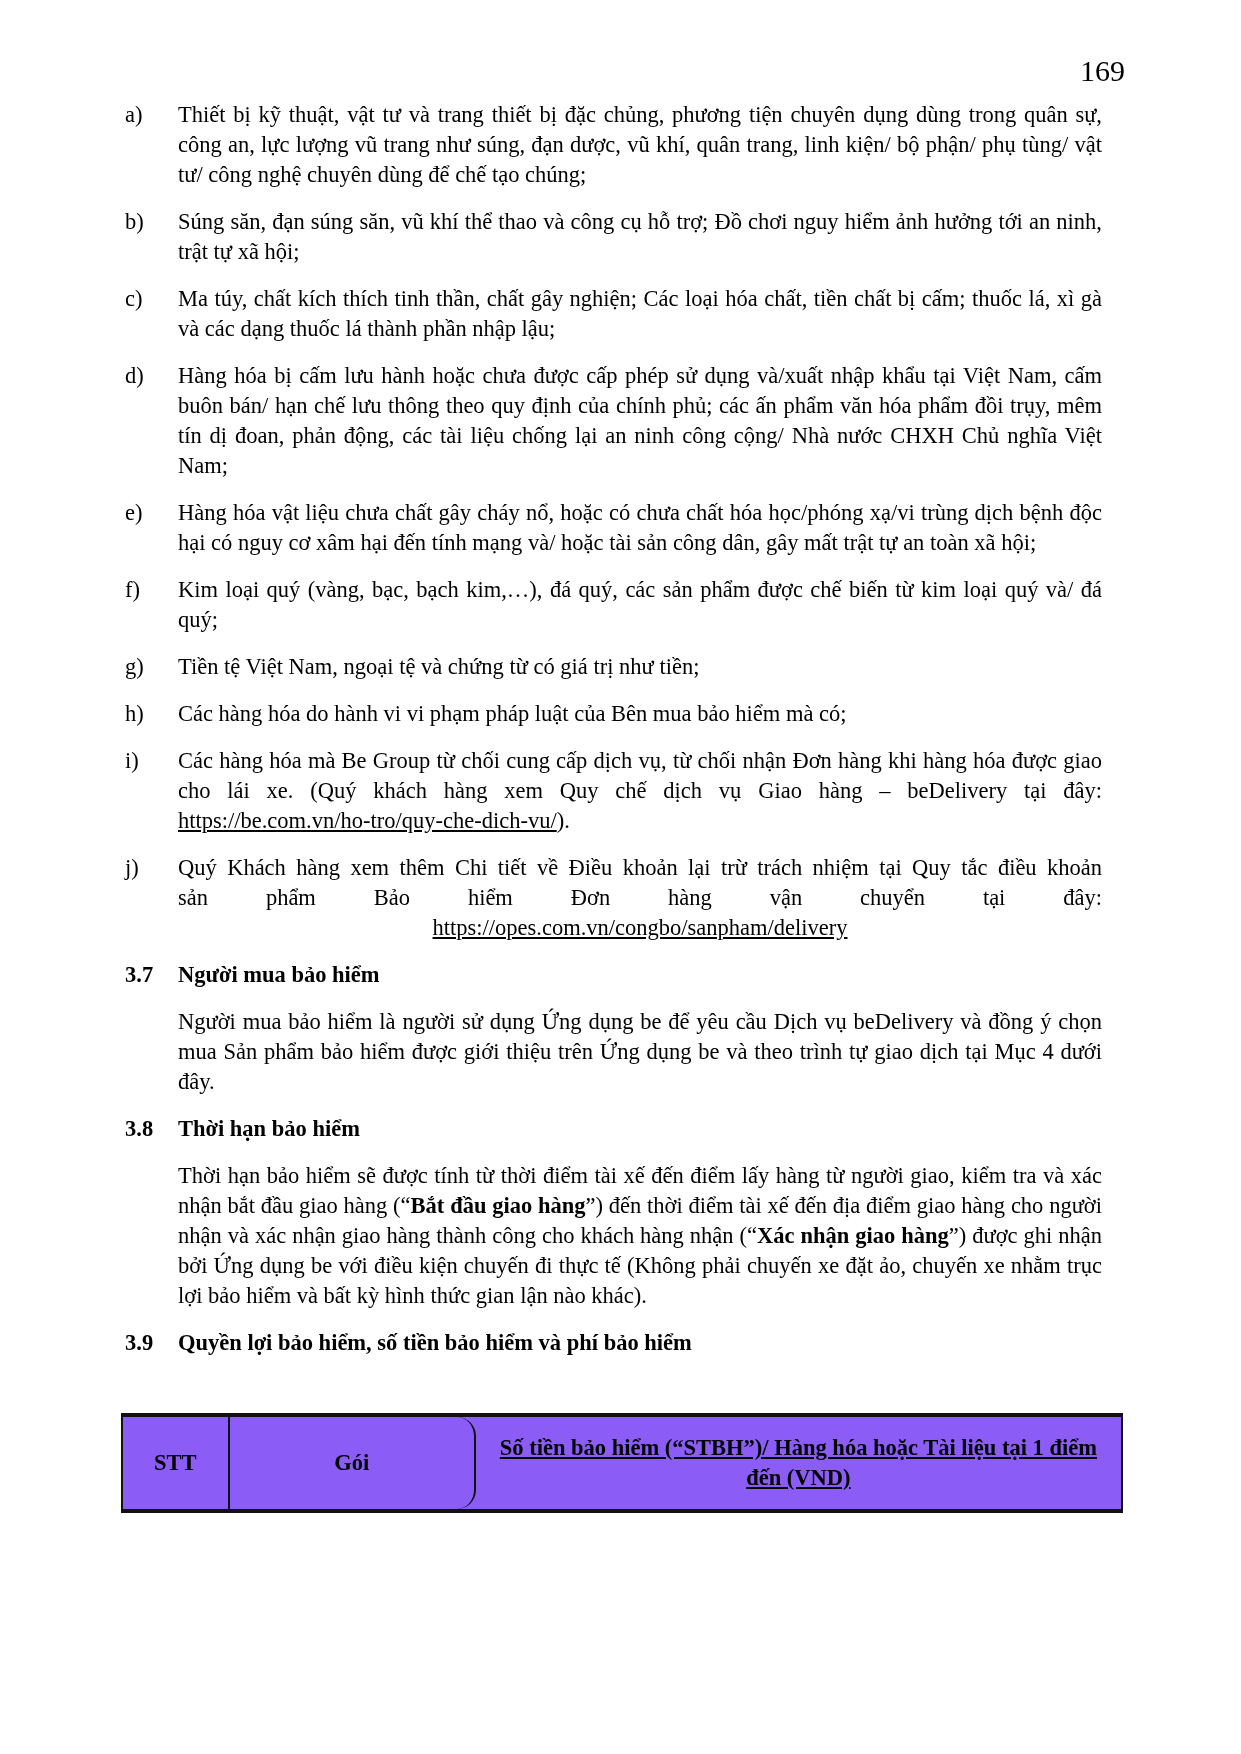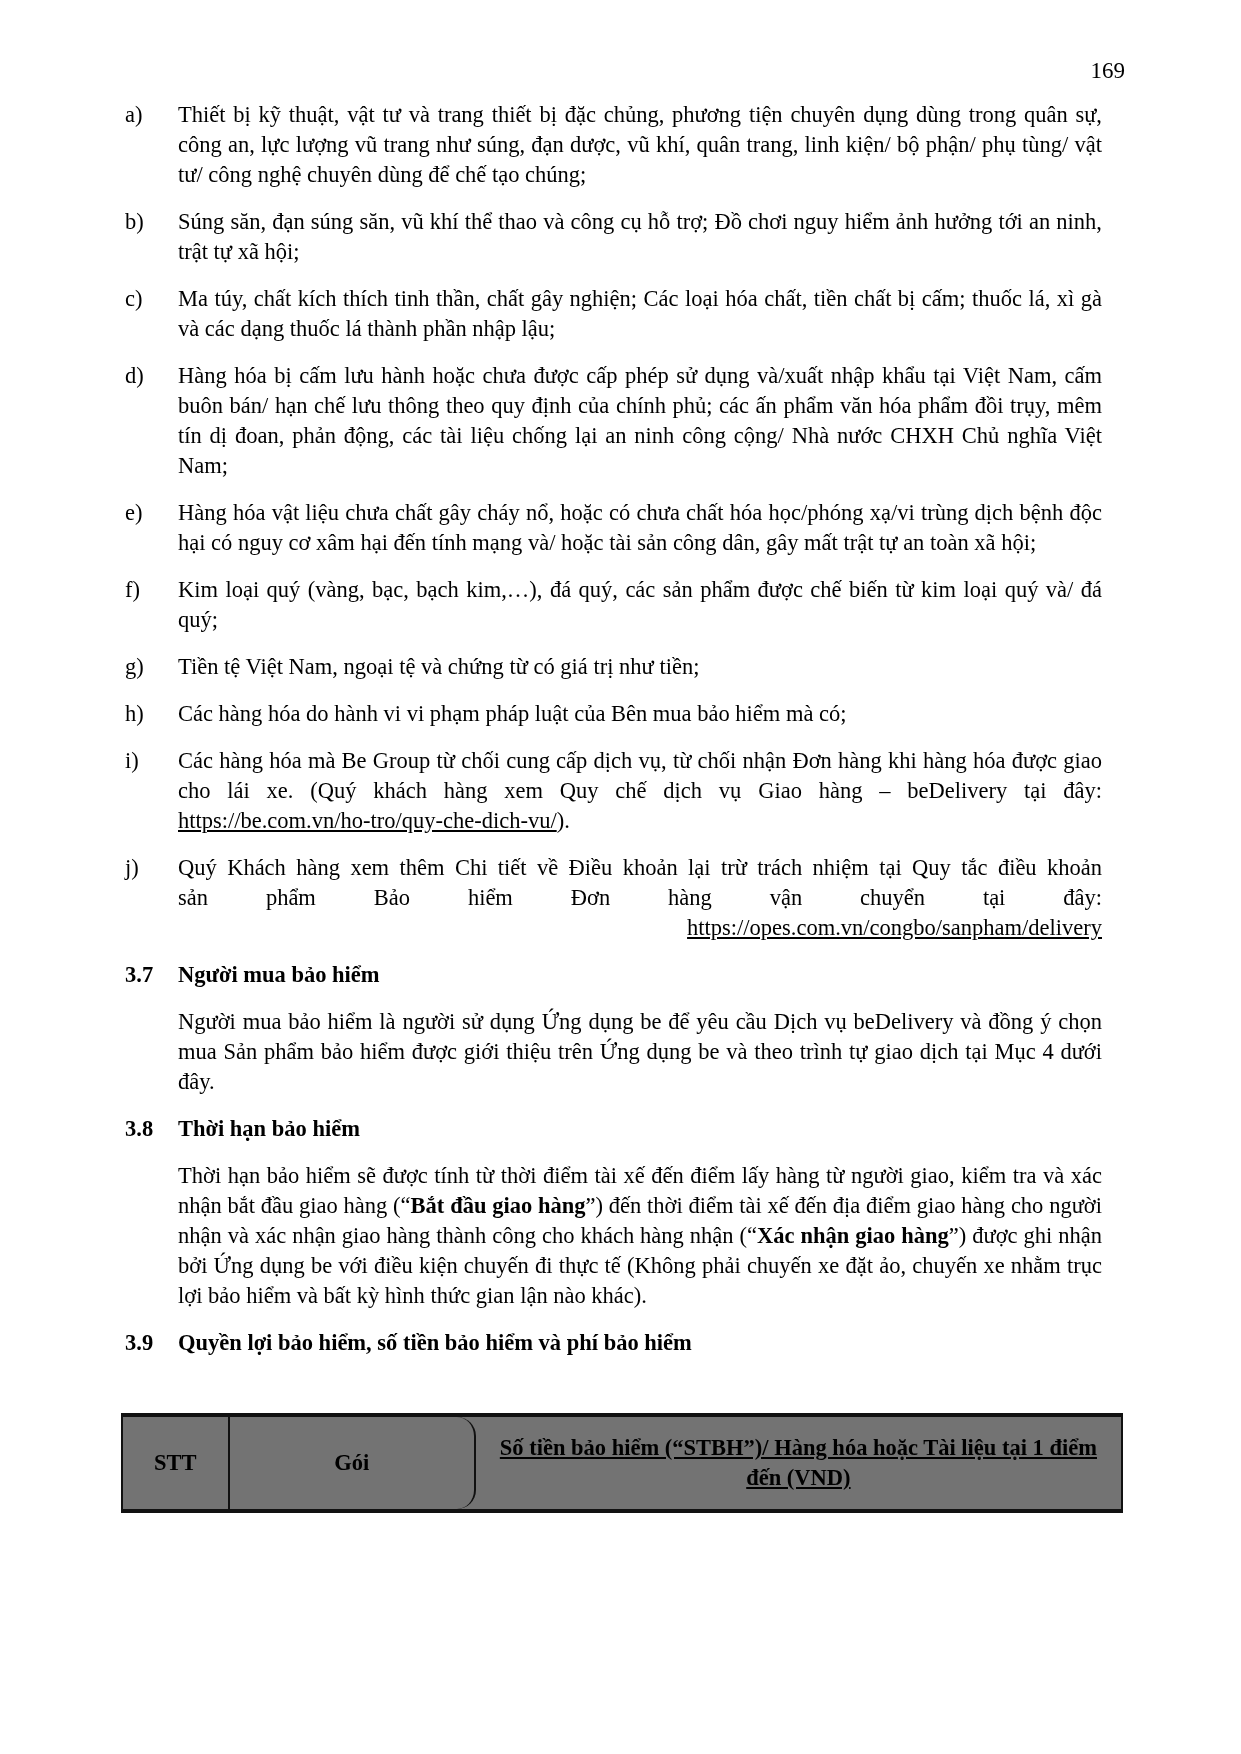--- a/index.html
+++ b/index.html
@@ -14,21 +14,21 @@
   }
   .page {
     position: relative;
     width: 1241px; height: 1754px;
     overflow: hidden;
     background: #ffffff;
   }
   .pagenum {
     position: absolute;
     top: 56px; right: 116px;
-    font-size: 23px;
+    font-size: 30px;
   }
   .content {
     position: absolute;
     left: 125px; top: 100px;
     width: 977px;
   }
   .hang {
     position: relative;
     padding-left: 53px;
     text-align: justify;
@@ -36,21 +36,21 @@
   }
   .marker {
     position: absolute;
     left: 0; top: 0;
   }
   .sec-heading { font-weight: bold; margin-top: 2px; }
   .sec-heading .marker { font-weight: bold; }
   .b { font-weight: bold; }
   .u { text-decoration: underline; }
   .jfull { text-align: justify; text-align-last: justify; }
-  .urlline { text-align: right; }
+  .urlline { text-align: center; }
 
   .tbl {
     display: flex;
     margin-left: -4px;
     margin-top: 55px;
     width: 1002px;
     box-sizing: border-box;
     border: 2px solid #111111;
     border-top-width: 4px;
     border-bottom-width: 4px;
@@ -98,19 +98,19 @@
       </div>
 
     <div id="sections">
         <div class="hang sec-heading"><span class="marker">3.7</span><span>Người mua bảo hiểm</span></div>
         <div class="hang"><span>Người mua bảo hiểm là người sử dụng Ứng dụng be để yêu cầu Dịch vụ beDelivery và đồng ý chọn mua Sản phẩm bảo hiểm được giới thiệu trên Ứng dụng be và theo trình tự giao dịch tại Mục 4 dưới đây.</span></div>
         <div class="hang sec-heading"><span class="marker">3.8</span><span>Thời hạn bảo hiểm</span></div>
         <div class="hang"><span>Thời hạn bảo hiểm sẽ được tính từ thời điểm tài xế đến điểm lấy hàng từ người giao, kiểm tra và xác nhận bắt đầu giao hàng (“</span><span class="b">Bắt đầu giao hàng</span><span>”) đến thời điểm tài xế đến địa điểm giao hàng cho người nhận và xác nhận giao hàng thành công cho khách hàng nhận (“</span><span class="b">Xác nhận giao hàng</span><span>”) được ghi nhận bởi Ứng dụng be với điều kiện chuyến đi thực tế (Không phải chuyến xe đặt ảo, chuyến xe nhằm trục lợi bảo hiểm và bất kỳ hình thức gian lận nào khác).</span></div>
         <div class="hang sec-heading"><span class="marker">3.9</span><span>Quyền lợi bảo hiểm, số tiền bảo hiểm và phí bảo hiểm</span></div>
       </div>
 
-    <div class="tbl" style="background: #737373; border-color: rgb(17, 17, 17);">
+    <div class="tbl" style="background: #8b5cf6; border-color: rgb(17, 17, 17);">
       <div class="cell cell-stt" style="border-color: rgb(17, 17, 17);">STT</div>
       <div class="cell cell-goi" style="border-color: rgb(17, 17, 17);">Gói</div>
       <div class="cell cell-stbh" style="border-color: rgb(17, 17, 17);">Số tiền bảo hiểm (“STBH”)/ Hàng hóa hoặc Tài liệu tại 1 điểm đến (VND)</div>
     </div>
   </div>
 </div>
 
 </body></html>

